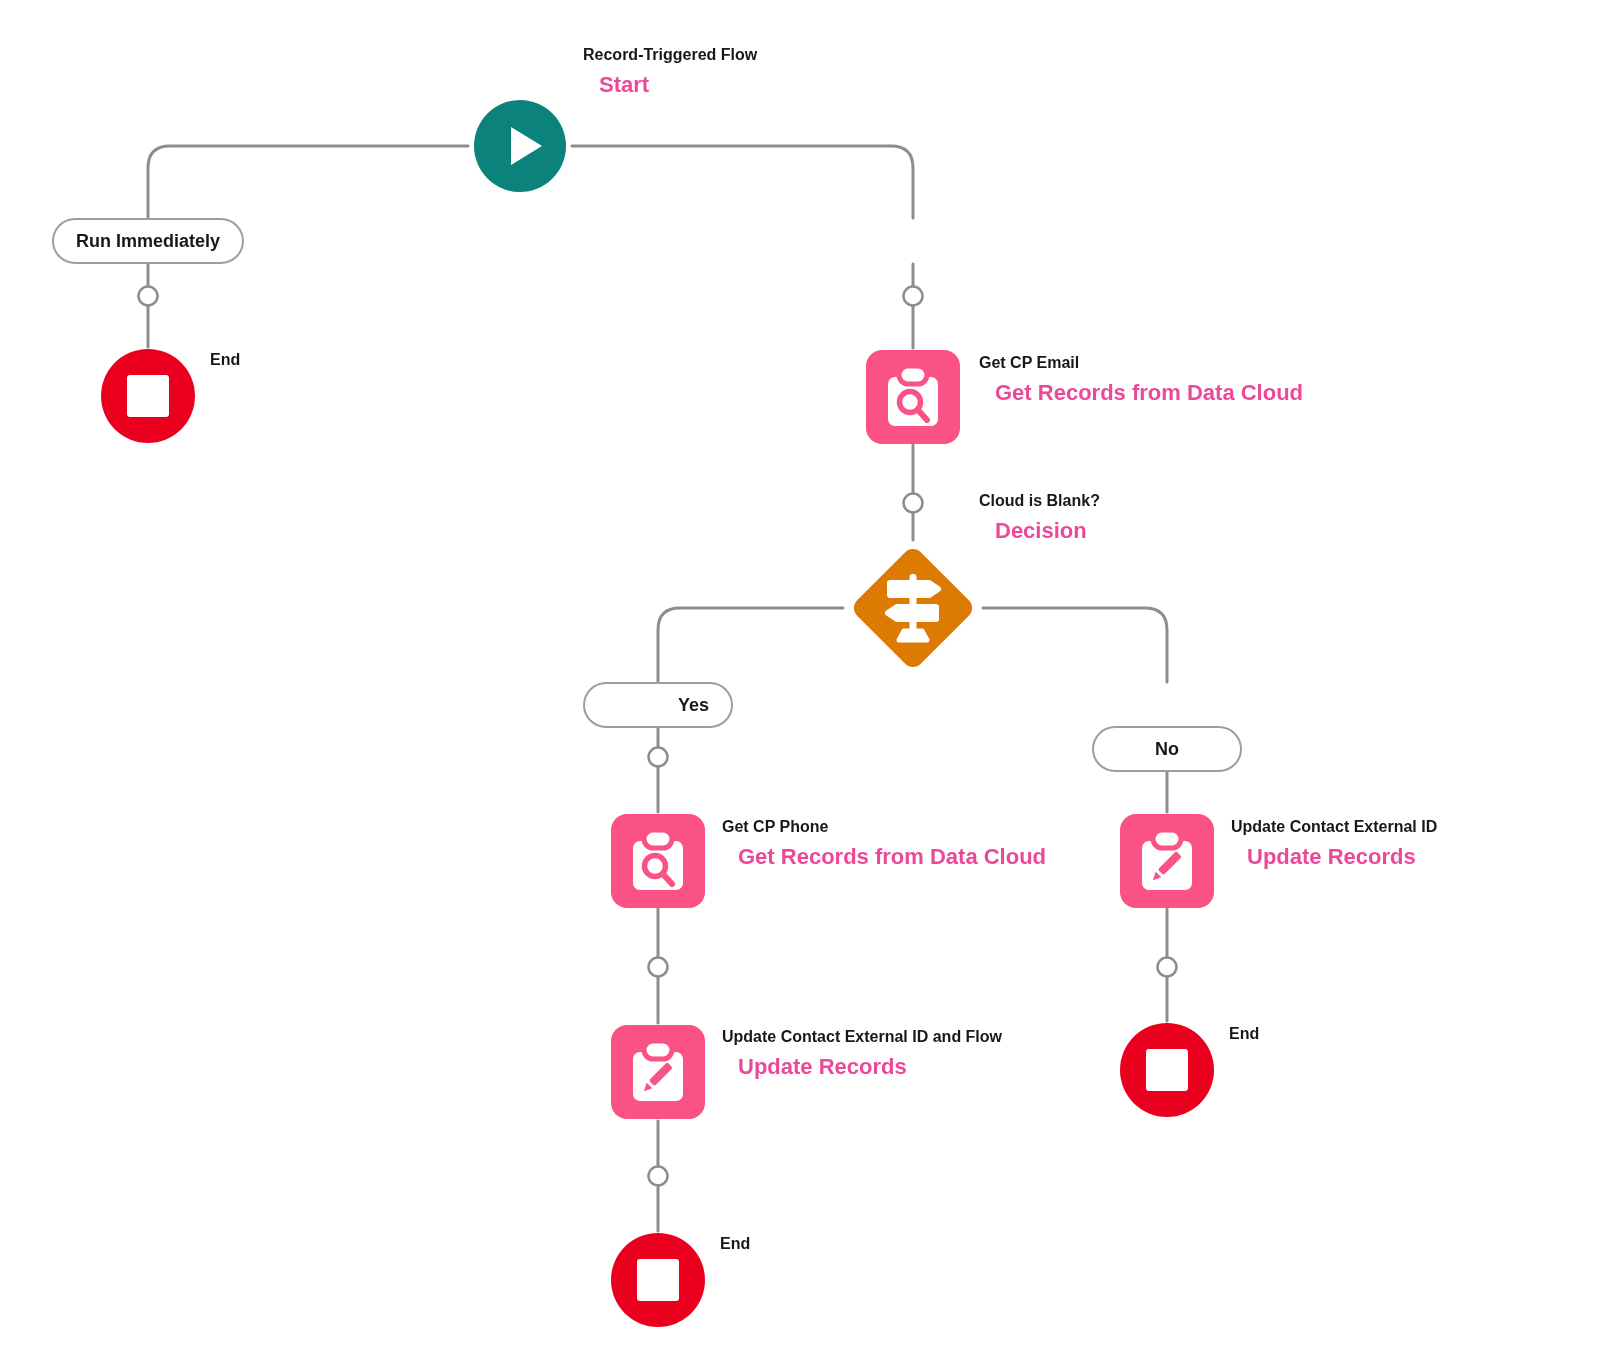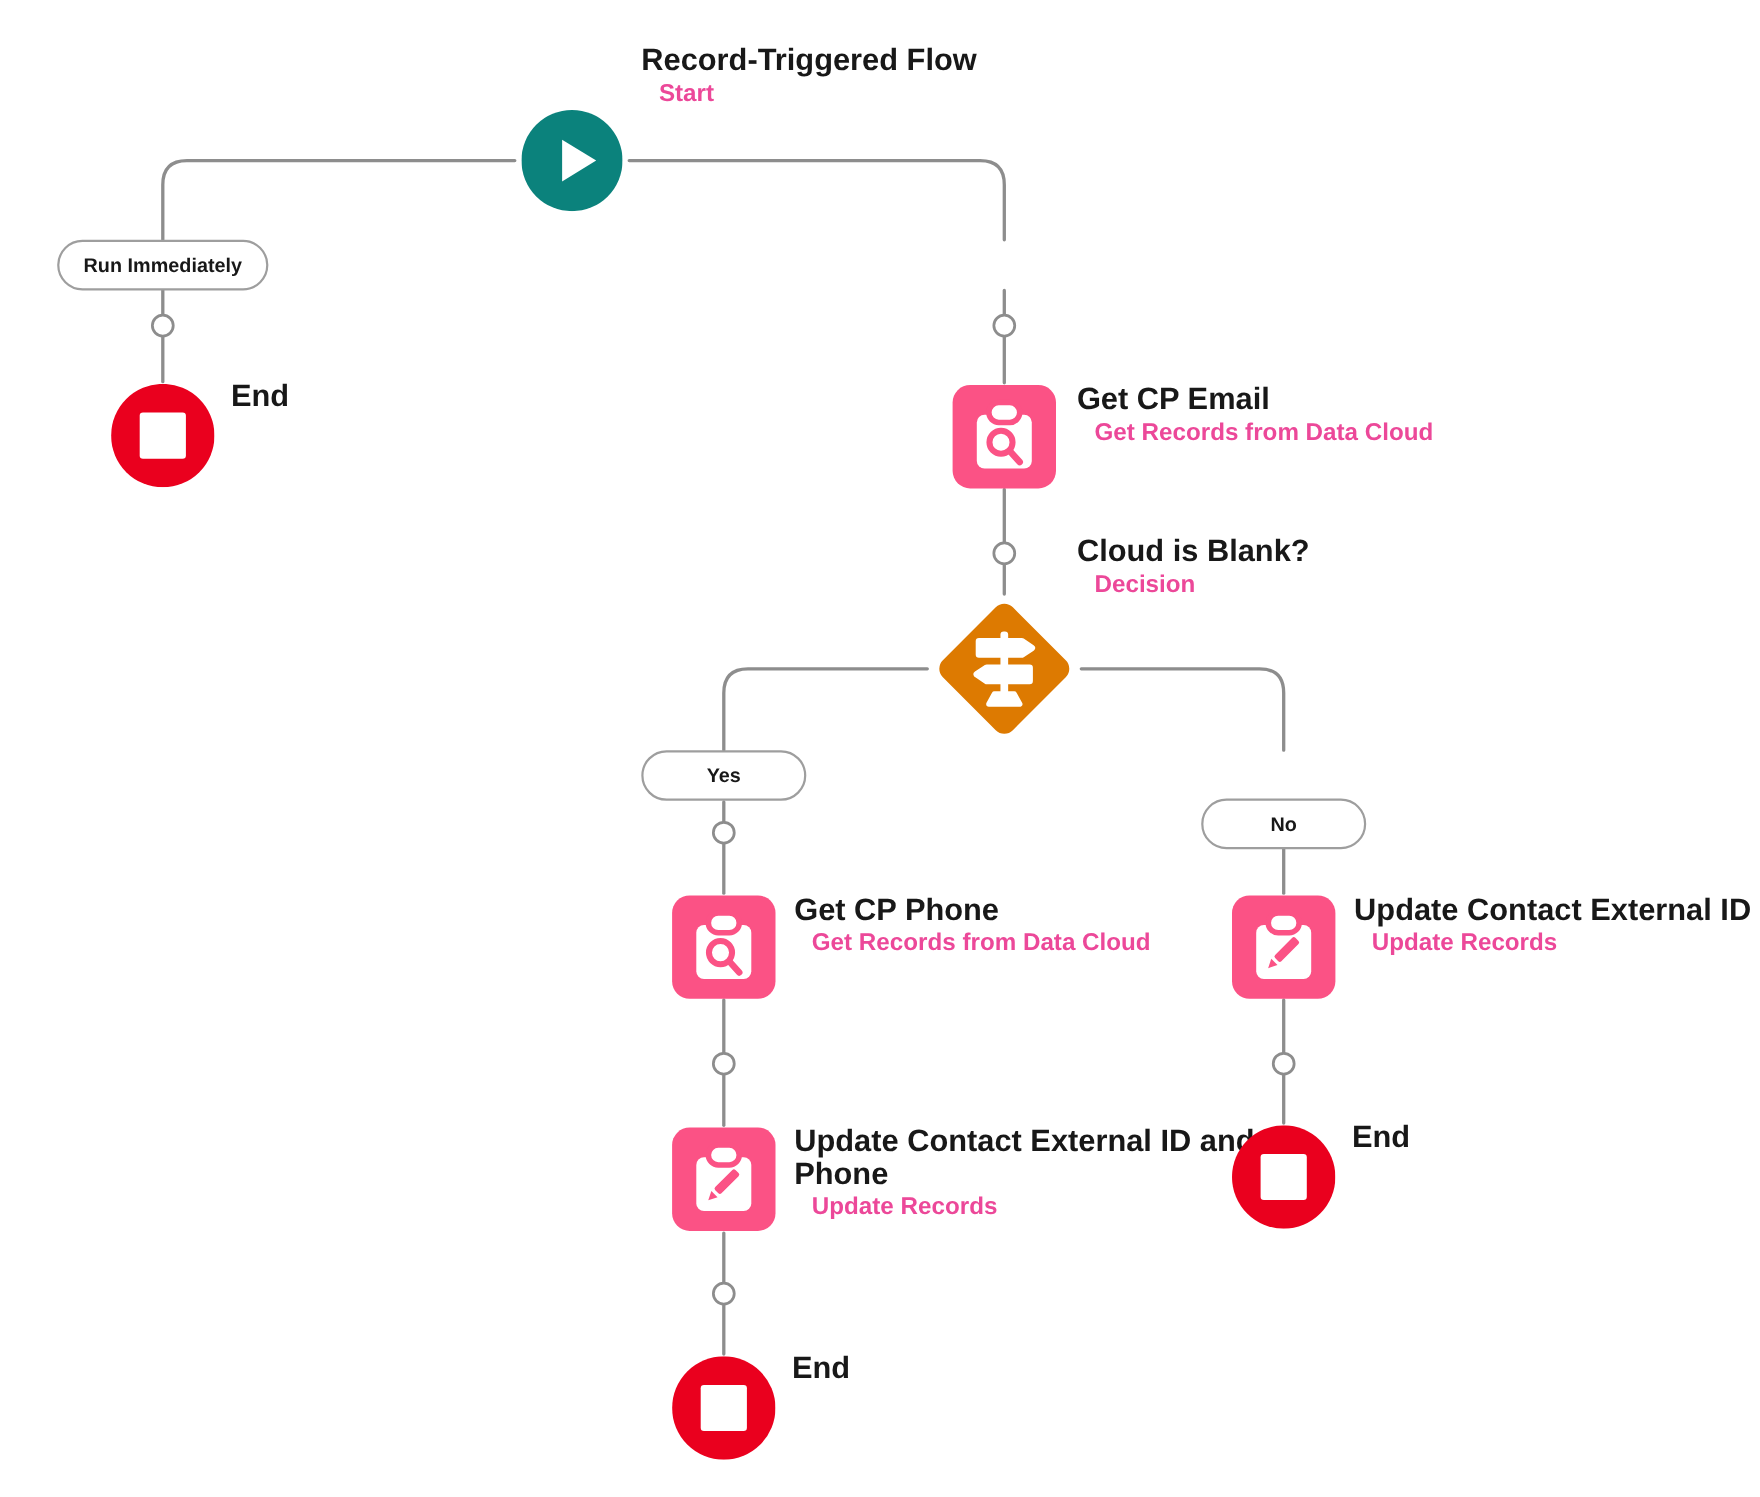--- a/index.html
+++ b/index.html
@@ -13,21 +13,21 @@
   }
   html,body{margin:0;padding:0;background:#ffffff;}
   body{font-family:"Liberation Sans", sans-serif;color:var(--c-text);}
   .canvas{position:relative;width:1600px;height:1361px;background:#ffffff;overflow:hidden;}
 
   svg.wires{position:absolute;left:0;top:0;}
   .wire{stroke:var(--c-line);stroke-width:3;fill:none;stroke-linecap:round;}
   .insert{fill:#ffffff;stroke:var(--c-line);stroke-width:2.5;cursor:pointer;}
 
   .node-label{position:absolute;}
-  .node-label .t{font-weight:bold;font-size:28px;line-height:30px;color:var(--c-text);white-space:pre-line;}
+  .node-label .t{font-weight:bold;font-size:16px;line-height:30px;color:var(--c-text);white-space:pre-line;}
   .node-label .s{font-weight:bold;font-size:22px;line-height:30px;color:#ec4899;margin-left:16px;}
   .nowrap .t,.nowrap .s{white-space:nowrap;}
 
   .pill{position:absolute;transform:translateX(-50%);height:46px;box-sizing:border-box;
         border:2.5px solid var(--c-pillborder);border-radius:24px;background:#ffffff;
         display:flex;align-items:center;justify-content:center;padding:0 22px;
         font-weight:bold;font-size:18px;color:var(--c-text);min-width:150px;}
 
   .flow-node{position:absolute;width:94px;height:94px;cursor:pointer;}
   .sq{width:94px;height:94px;border-radius:16px;background:var(--c-pink);display:flex;align-items:center;justify-content:center;}
@@ -130,21 +130,21 @@
   <div class="flow-node" style="left:843px;top:538px;width:140px;height:140px;">
     <svg width="140" height="140" viewBox="0 0 140 140">
       <rect class="diamond-rect" x="25" y="25" width="90" height="90" rx="11" transform="rotate(45 70 70)"></rect>
       <rect x="66.5" y="36" width="7" height="58" rx="3" fill="#ffffff"></rect>
       <path d="M47,45 L86,45 L95,51 L86,57 L47,57 Z" fill="#ffffff" stroke="#ffffff" stroke-width="6" stroke-linejoin="round"></path>
       <path d="M93,69 L54,69 L45,75 L54,81 L93,81 Z" fill="#ffffff" stroke="#ffffff" stroke-width="6" stroke-linejoin="round"></path>
       <path d="M61,93 L79,93 L84,102 L56,102 Z" fill="#ffffff" stroke="#ffffff" stroke-width="5" stroke-linejoin="round"></path>
     </svg>
   </div>
 
-  <div class="pill" style="left:658px;top:682px;">
+  <div class="pill" style="left:658px;top:682px;justify-content:flex-end;">
     <span>Yes</span>
   </div>
   <div class="pill" style="left:1167px;top:682px;margin-top:44px;">
     <span>No</span>
   </div>
 
   <div class="flow-node" style="left:611px;top:814px;">
     <div class="sq">
       <svg class="icon-pink" width="94" height="94" viewBox="0 0 94 94">
         <rect x="22" y="27" width="50" height="49" rx="7" fill="#ffffff"></rect>
@@ -182,21 +182,21 @@
         <rect x="22" y="27" width="50" height="49" rx="7" fill="#ffffff"></rect>
         <rect x="33" y="16" width="28" height="18" rx="9" fill="#ffffff" stroke="currentColor" stroke-width="5"></rect>
         <g transform="rotate(45 47 52)">
           <rect x="43" y="35" width="8" height="26" rx="2" fill="currentColor"></rect>
           <polygon points="43,64 51,64 47,72" fill="currentColor"></polygon>
         </g>
       </svg>
     </div>
   </div>
   <div class="node-label" style="left:722px;top:1022px;width:430px;">
-    <div class="t">Update Contact External ID and Phone</div>
+    <div class="t">Update Contact External ID and Flow</div>
     <div class="s">Update Records</div>
   </div>
 
   <div class="flow-node" style="left:1120px;top:1023px;">
     <svg width="94" height="94" viewBox="0 0 94 94">
       <circle class="end-circle" cx="47" cy="47" r="47"></circle>
       <rect x="26" y="26" width="42" height="42" rx="3" fill="#ffffff"></rect>
     </svg>
   </div>
   <div class="node-label nowrap" style="left:1229px;top:1019px;">

